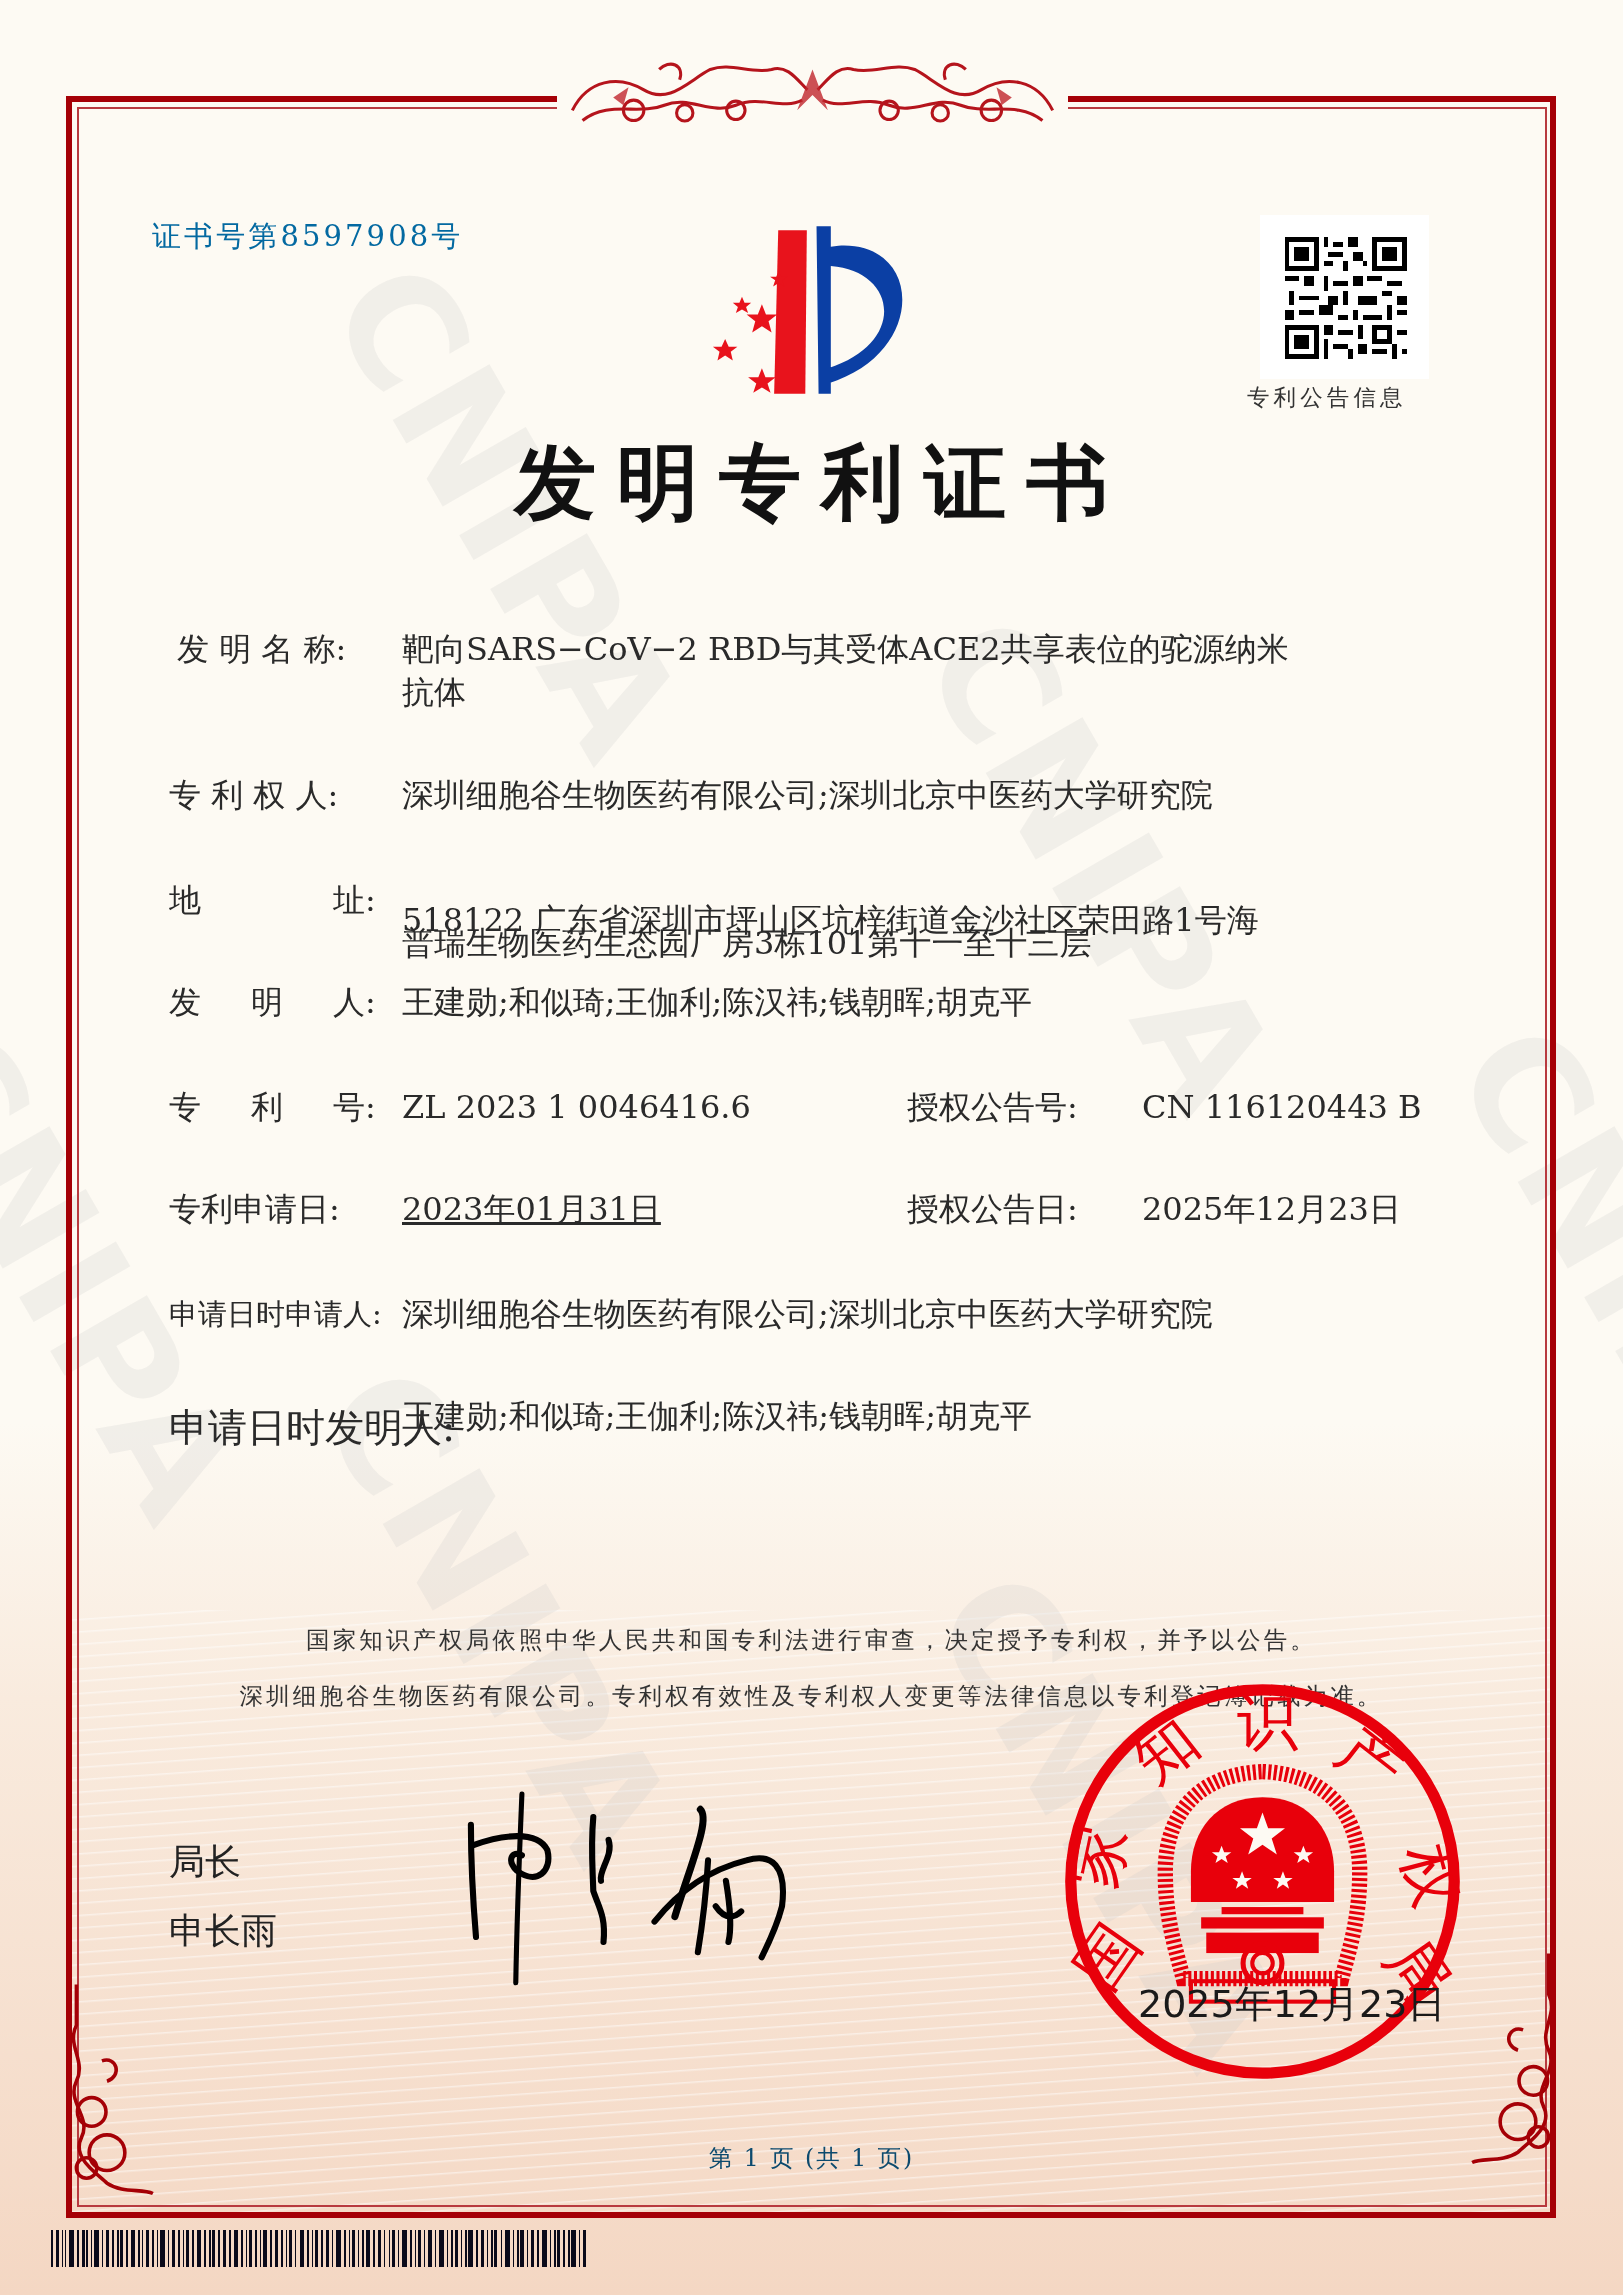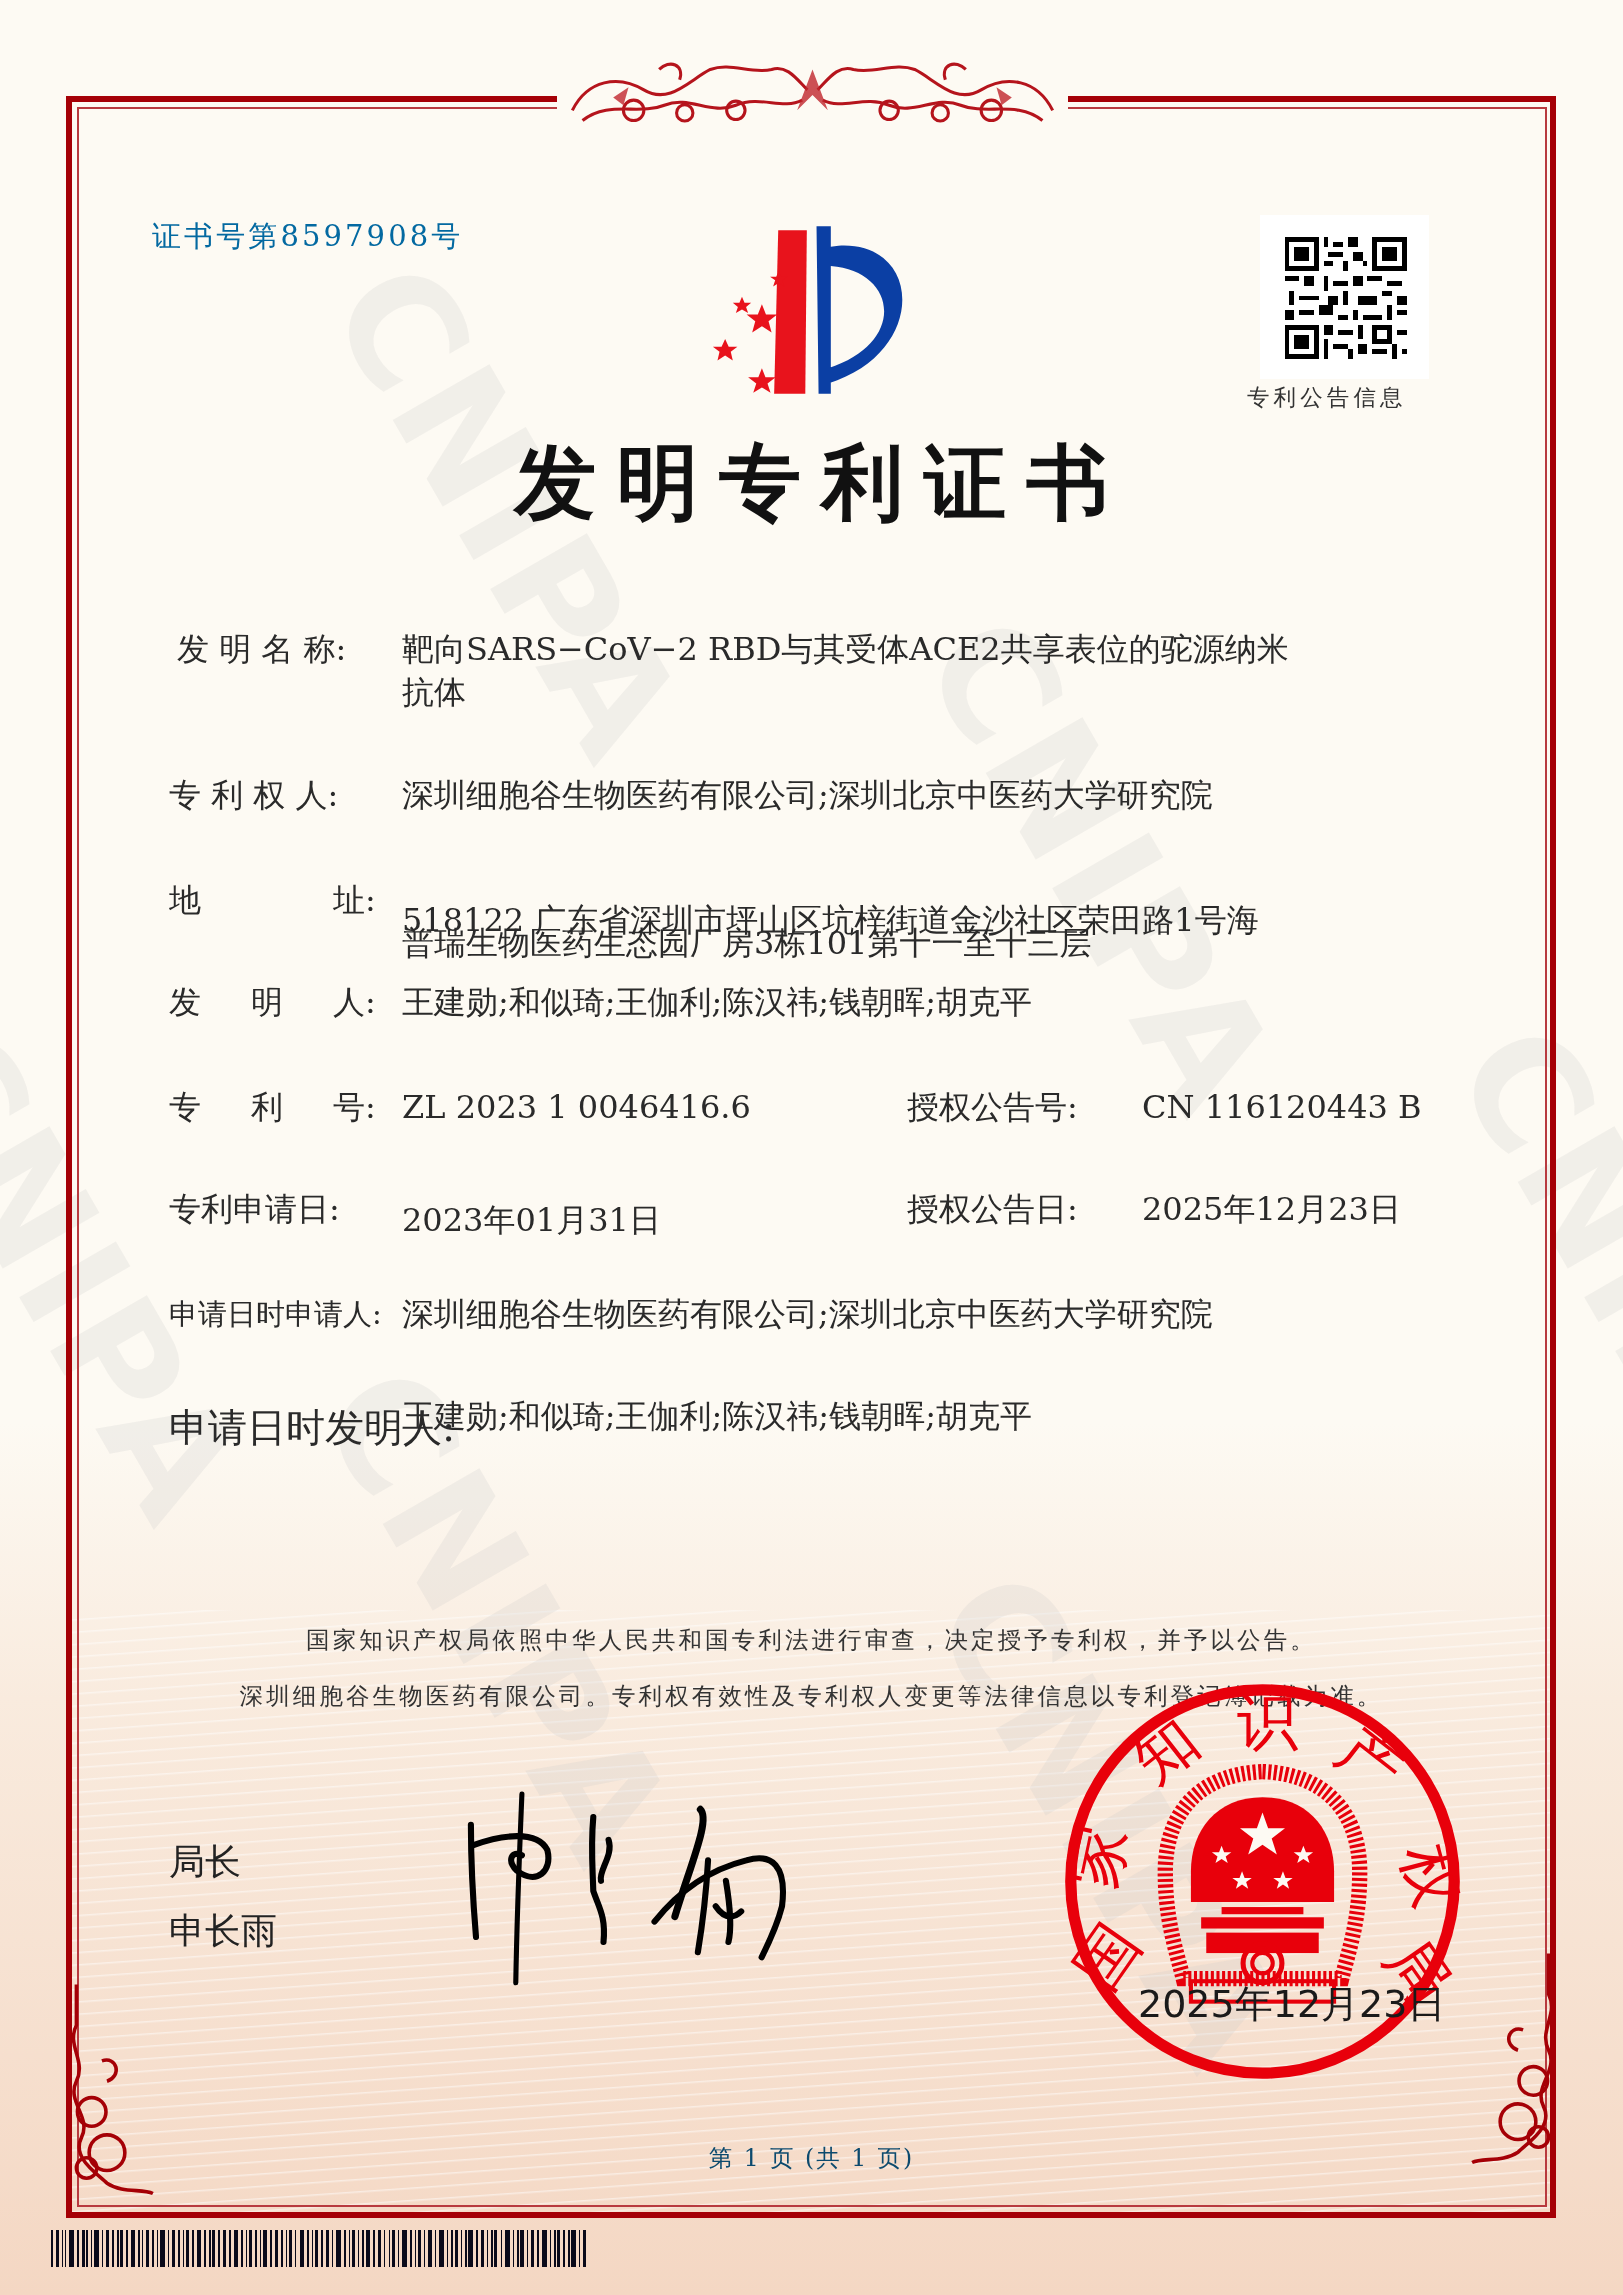--- a/index.html
+++ b/index.html
@@ -206,21 +206,21 @@
   <span class="label" style="left:164px; top:0;">号:</span>
   <span class="value" style="left:233px; top:0;">ZL 2023 1 0046416.6</span>
 </div>
 <div class="field" style="left:907px; top:1084px;">
   <span class="label" style="left:0; top:0;">授权公告号:</span>
   <span class="value" style="left:235px; top:0;">CN 116120443 B</span>
 </div>
 
 <div class="field" style="left:169px; top:1186px;">
   <span class="label" style="left:0; top:0;">专利申请日:</span>
-  <span class="value" style="left:233px; top:11px;">2023年01月31日</span>
+  <span class="value" style="left:233px; top:0;text-decoration:underline;">2023年01月31日</span>
 </div>
 <div class="field" style="left:907px; top:1186px;">
   <span class="label" style="left:0; top:0;">授权公告日:</span>
   <span class="value" style="left:235px; top:0;">2025年12月23日</span>
 </div>
 
 <div class="field" style="left:169px; top:1291px;">
   <span class="label" style="left:0; top:0; font-size:29px;">申请日时申请人:</span>
   <span class="value" style="left:233px; top:0;">深圳细胞谷生物医药有限公司;深圳北京中医药大学研究院</span>
 </div>

